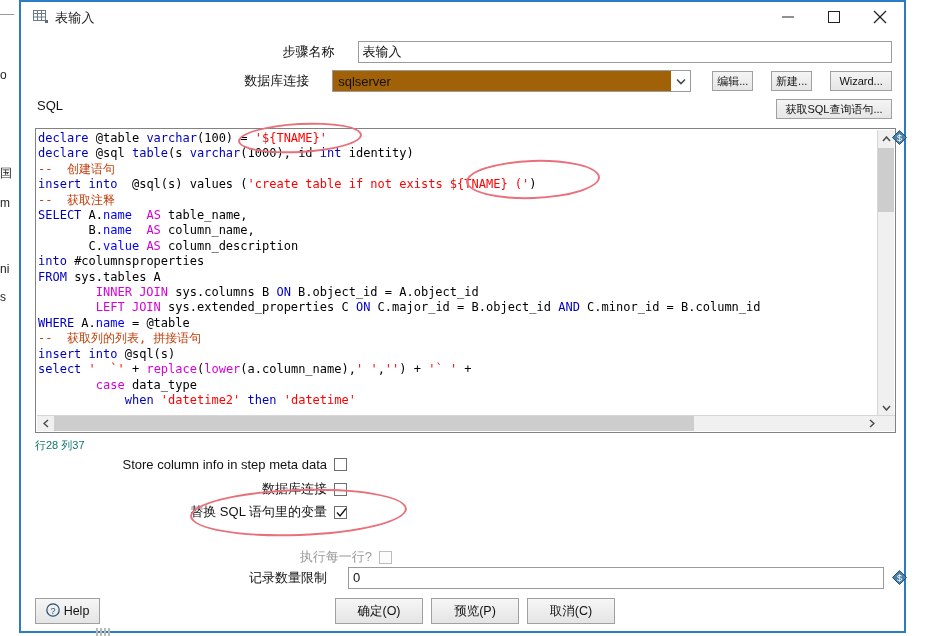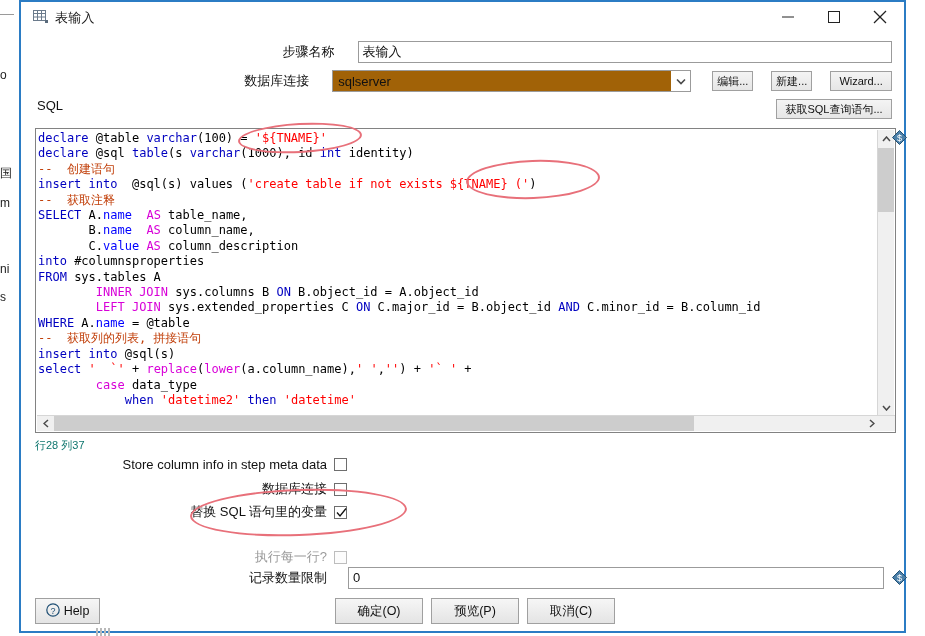--- a/index.html
+++ b/index.html
@@ -294,21 +294,21 @@
   <div class="crow" style="left:0;top:501px;width:340px;">
     <div class="clabel" style="width:306px;">替换 SQL 语句里的变量</div>
     <div class="cbox">
       <svg width="13" height="13" viewBox="0 0 13 13">
           <polyline points="2,6.5 5,10 11,2.5" fill="none" stroke="#111" stroke-width="1.3"></polyline>
         </svg>
     </div>
   </div>
 
 
-  <div class="crow" style="left:0;top:546px;width:340px;">
+  <div class="crow" style="left:0;top:546px;width:340px;padding-left:45px;">
     <div class="clabel dim" style="width:306px;">执行每一行?</div>
     <div class="cbox dim"></div>
   </div>
 
   <div class="frow" style="left:0;top:565px;width:871px;">
     <div class="flabel" style="width:306px;">记录数量限制</div>
     <div class="ftext" style="width:536px;margin-left:9px;">0</div>
   </div>
   <span class="varicon" style="left:871px;top:568px;">
     <svg width="15" height="15" viewBox="0 0 15 15">

